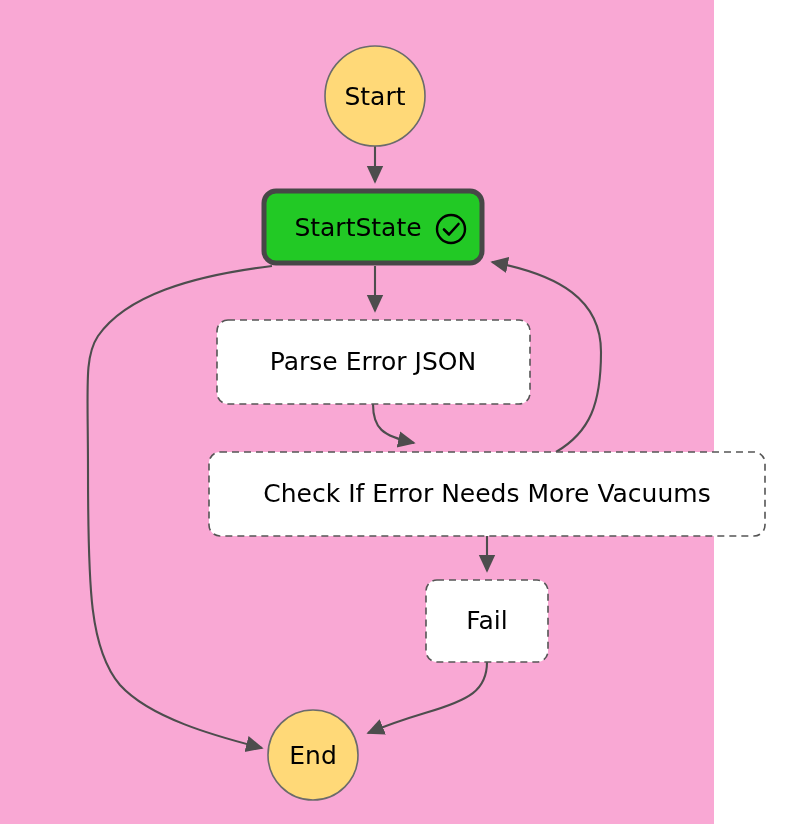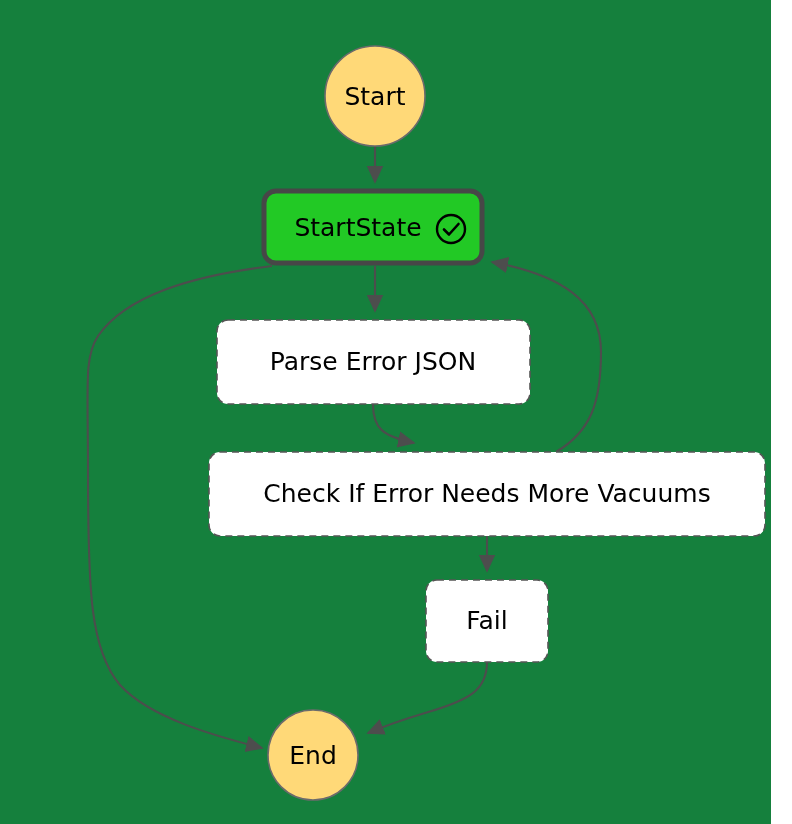--- a/index.html
+++ b/index.html
@@ -9,23 +9,24 @@
     background: #ffffff;
   }
   body {
     width: 792px;
     height: 824px;
     font-family: "DejaVu Sans", sans-serif;
     overflow: hidden;
   }
   #diagram-root {
     position: relative;
-    width: 771px;
+    width: 686px;
     height: 824px;
-    background: #15803d;
+    background: #f9a8d4;
+    padding-left: 28px;
   }
   #diagram-svg {
     position: absolute;
     top: 0;
     left: 0;
     width: 792px;
     height: 824px;
     display: block;
   }
   .node-label {

